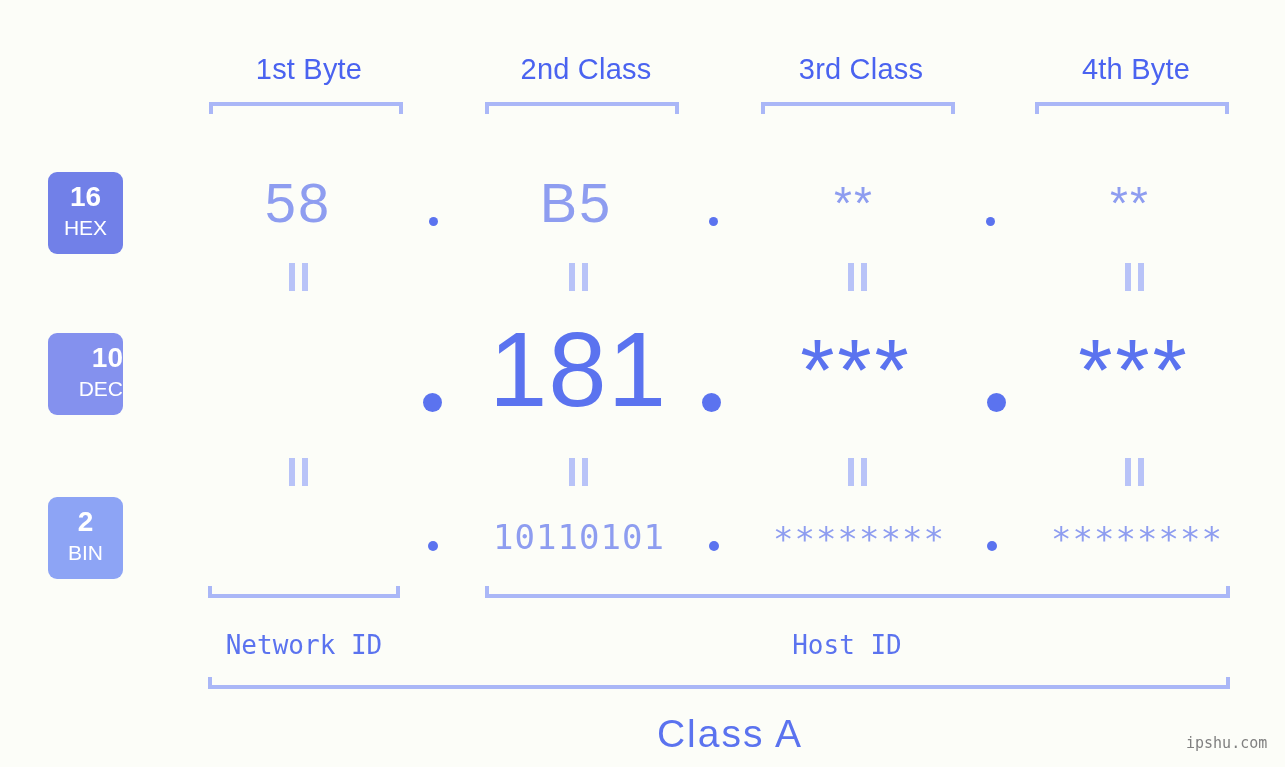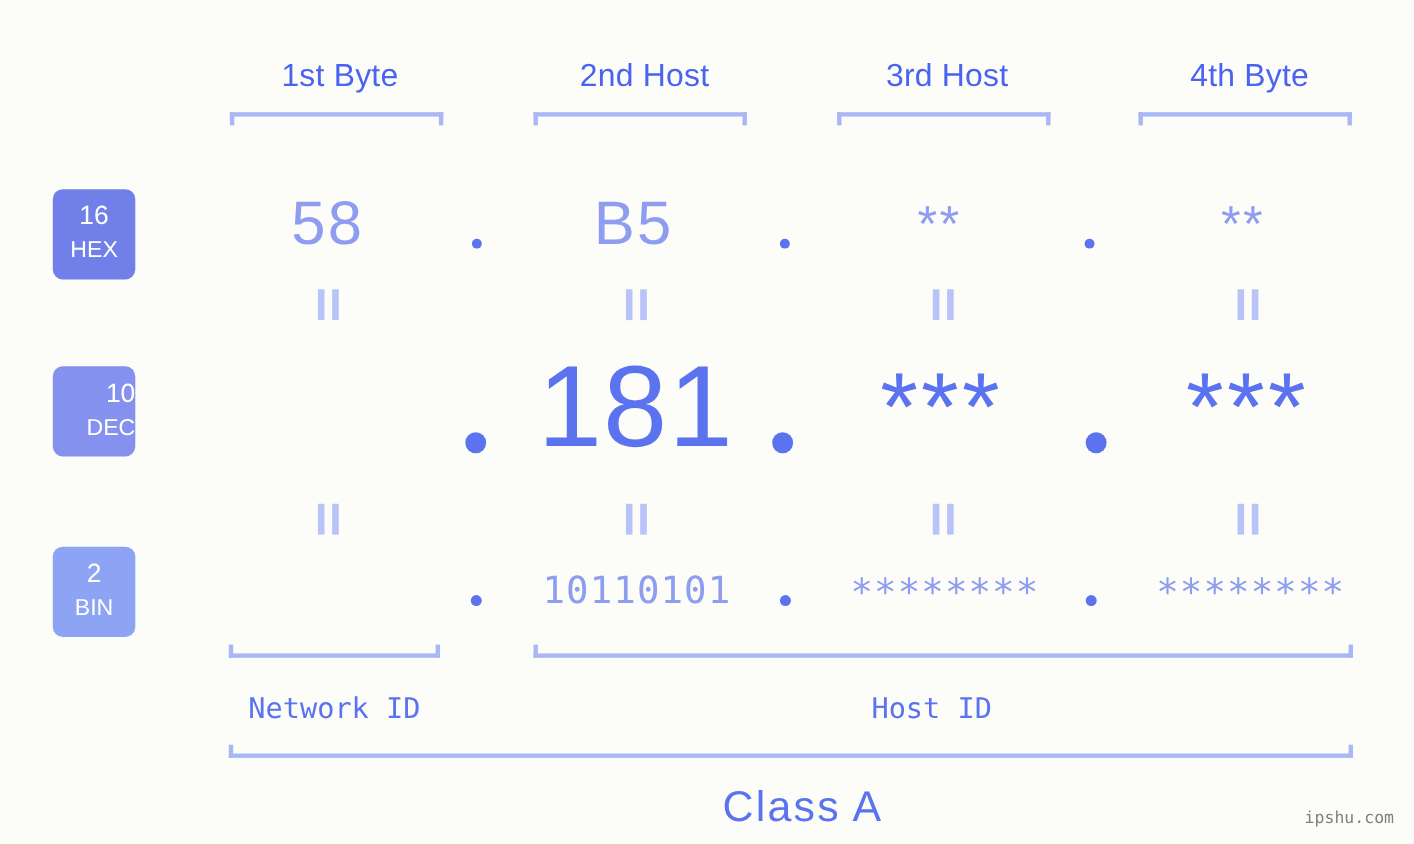--- a/index.html
+++ b/index.html
@@ -56,23 +56,23 @@
   .badge {
     width: 75px;
     border-radius: 9px;
     color: #ffffff;
     text-align: center;
     box-sizing: border-box;
     padding-top: 6px;
   }
   .badge .num {
     display: block;
-    font-size: 24px;
+    font-size: 28px;
     line-height: 38px;
-    font-weight: 400;
+    font-weight: 700;
   }
   .badge .nm {
     display: block;
     font-size: 21px;
     line-height: 24px;
     font-weight: 400;
   }
   .badge-hex { background: #7180e8; height: 82px; }
   .badge-dec { background: #8491ee; height: 82px; text-align: right; }
   .badge-bin { background: #8da4f5; height: 82px; }
@@ -162,22 +162,22 @@
     color: #808080;
     white-space: nowrap;
   }
 </style>
 </head>
 <body>
 
 <div class="stage">
 
   <div class="abs byte-label" style="left:185px; top:36px; width:248px;">1st Byte</div>
-  <div class="abs byte-label" style="left:462px; top:36px; width:248px;">2nd Host</div>
-  <div class="abs byte-label" style="left:737px; top:36px; width:248px;">3rd Host</div>
+  <div class="abs byte-label" style="left:462px; top:36px; width:248px;">2nd Class</div>
+  <div class="abs byte-label" style="left:737px; top:36px; width:248px;">3rd Class</div>
   <div class="abs byte-label" style="left:1012px; top:36px; width:248px;">4th Byte</div>
 
   <div class="abs bracket-top" style="left:209px; top:85px; width:194px;"></div>
   <div class="abs bracket-top" style="left:485px; top:85px; width:194px;"></div>
   <div class="abs bracket-top" style="left:761px; top:85px; width:194px;"></div>
   <div class="abs bracket-top" style="left:1035px; top:85px; width:194px;"></div>
 
   <div class="abs badge badge-hex" style="left:48px; top:155px;">
     <span class="num">16</span>
     <span class="nm">HEX</span>

